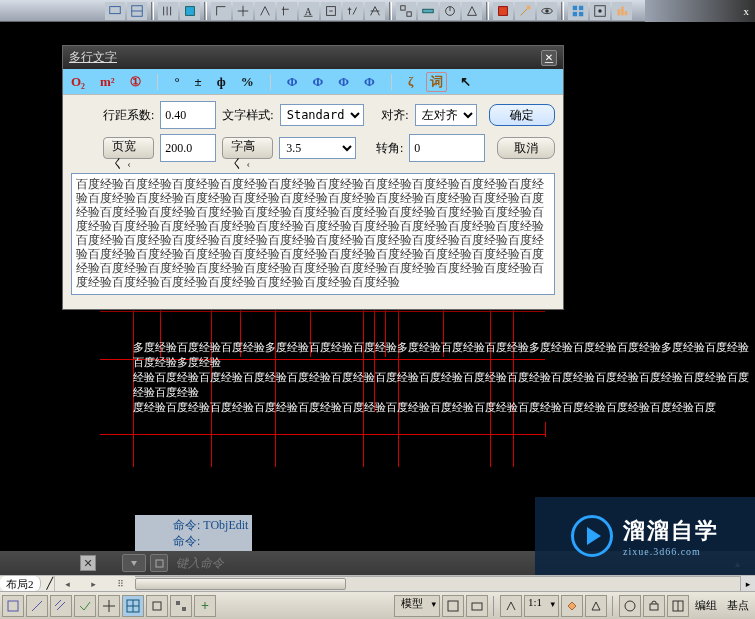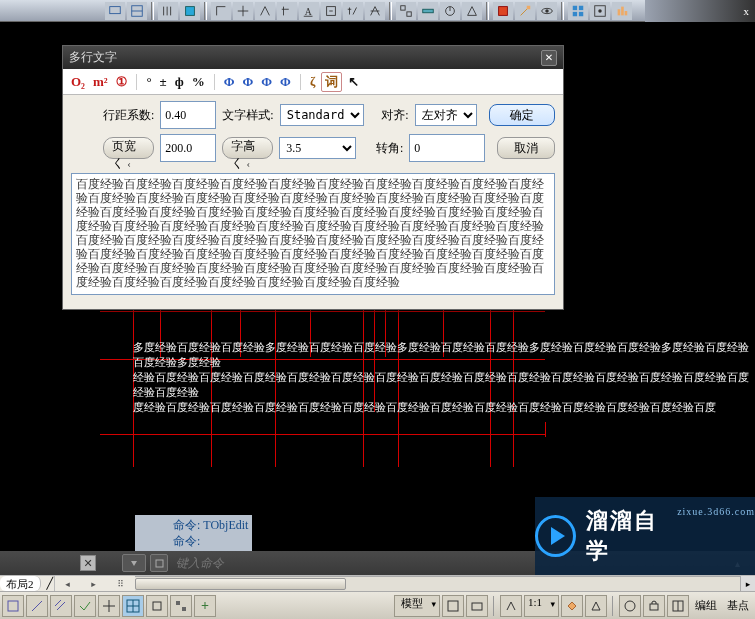--- a/index.html
+++ b/index.html
@@ -45,50 +45,50 @@
     .sb-btn.sq { background:#a8cce8; }
     .sb-btn.plus { font-size:14px; font-weight:bold; color:#3a7a3a; }
     .sb-sep { width: 2px; height: 20px; border-left: 1px solid #999; margin: 0 3px; }
     .sb-spacer { flex: 1; }
     .sb-text { padding: 0 4px; }
     .sb-dropbtn { height:22px; padding:0 16px 0 6px; border:1px solid #9a9688; background:#d8d4c7; position:relative;}
     .sb-dropbtn::after{content:"▾"; position:absolute; right:3px; top:3px; font-size:9px;}
     
     
     .dialog { position: absolute; top: 45px; left: 62px; width: 502px; background: #f0ede5; border: 1px solid #666; box-shadow: 3px 3px 10px rgba(0,0,0,0.5); }
-    .dlg-title { height: 23px; background: linear-gradient(#4a4a4a, #2a2a2a); color: #ddd; font-size: 12px; display: flex; align-items: center; padding: 0 6px; }
+    .dlg-title { height: 23px; background: linear-gradient(#4a4a4a, #2a2a2a); color: #ddd; font-size: 12px; display: flex; align-items: center; padding: 0 6px; text-decoration: underline; }
     .dlg-title-text { flex: 1; }
     .dlg-close { width: 16px; height: 16px; background: #555; border: 1px solid #888; color: #fff; display: flex; align-items: center; justify-content: center; font-size: 10px; cursor: pointer; border-radius:2px;}
     
-    .dlg-toolbar { height: 26px; border-bottom: 1px solid #bbb; background:#ffffff; display: flex; align-items: center; padding: 0 6px; gap: 4px; font-size: 13px; }
+    .dlg-toolbar { height: 26px; border-bottom: 1px solid #bbb; background:#7dd3fc; display: flex; align-items: center; padding: 0 6px; gap: 11px; font-size: 13px; }
     .dlg-tb-btn { cursor: pointer; padding: 1px 2px; font-weight: bold; }
     .dlg-tb-sep { width: 1px; height: 16px; background: #ccc; margin: 0 3px; }
     .c-red { color: #c41919; }
     .c-blk { color: #111; }
     .c-blue{ color:#2a5ac0;}
     .c-brn { color:#9a5b12;}
     
     .dlg-form { padding: 6px 8px; font-size: 12px; margin-left: 32px; }
     .dlg-row { display: flex; align-items: center; gap: 6px; margin-bottom: 5px; }
     .dlg-row label { white-space: nowrap; }
     .dlg-input { height: 28px; border: 1px solid #7a9ac0; background: #fff; padding: 0 4px; font-family: inherit; font-size: 12px; }
-    .dlg-btn-sm { height: 22px; padding: 0 6px 0 8px; background: linear-gradient(#f8f6ef, #d6d2c5); border: 1px solid #999; border-radius: 10px; cursor: pointer; font-size: 12px; position:relative;}
+    .dlg-btn-sm { height: 22px; padding: 0 6px 0 8px; background: linear-gradient(#f8f6ef, #d6d2c5); border: 1px solid #999; border-radius: 4px; cursor: pointer; font-size: 12px; position:relative;}
     .dlg-btn-sm.caret::after{content:"‹"; margin-left:3px; font-size:11px; color:#444;}
     .dlg-select { height: 22px; border: 1px solid #7a9ac0; background: #fff; font-size: 12px; font-family:inherit; padding:0 2px;}
     .dlg-btn-act { width: 70px; height: 22px; background: linear-gradient(#f8f6ef, #d6d2c5); border: 1px solid #999; border-radius: 8px; cursor: pointer; font-size: 12px; display:flex; align-items:center; justify-content:center;}
     .dlg-btn-act.primary { border: 1px solid #2a68b8; background: linear-gradient(#eaf4ff,#cfe4ff);}
     
     .dlg-textarea-wrap { padding: 0 8px 10px 8px; }
     .dlg-textarea { width: 100%; height: 122px; border: 1px solid #7a9ac0; background: #fff;  font-size: 12px; padding: 3px 4px; resize: none; overflow-y: scroll; line-height:14px; color:#333; font-family:inherit; word-break:break-all;}
     
     
     .watermark { position: absolute; right: 0; bottom: 44px; width: 220px; height: 78px; background: rgba(10,36,64,0.88); display: flex; align-items: center; justify-content: center; gap: 10px; color: #fff; z-index:5;}
     .wm-play{ width:42px; height:42px; border:3px solid #2aa3ff; border-radius:50%; display:flex; align-items:center; justify-content:center;}
     .wm-play::before{content:""; width:0;height:0; border-left:14px solid #2aa3ff; border-top:9px solid transparent; border-bottom:9px solid transparent; margin-left:4px;}
-    .wm-text { display:flex; flex-direction:row; }
+    .wm-text { display:flex; flex-direction:column; }
     .wm-main { font-size: 22px; font-weight: bold; letter-spacing:2px;}
     .wm-sub { font-size: 10px; color: #88bde8; letter-spacing:1px;}
   </style>
 </head>
 <body>
 
 <div class="top-toolbar">
   <span class="tb-btn">
       <svg viewBox="0 0 16 16">
         <rect x="2" y="3" width="12" height="8" fill="none" stroke="#2a5a9a"></rect>

